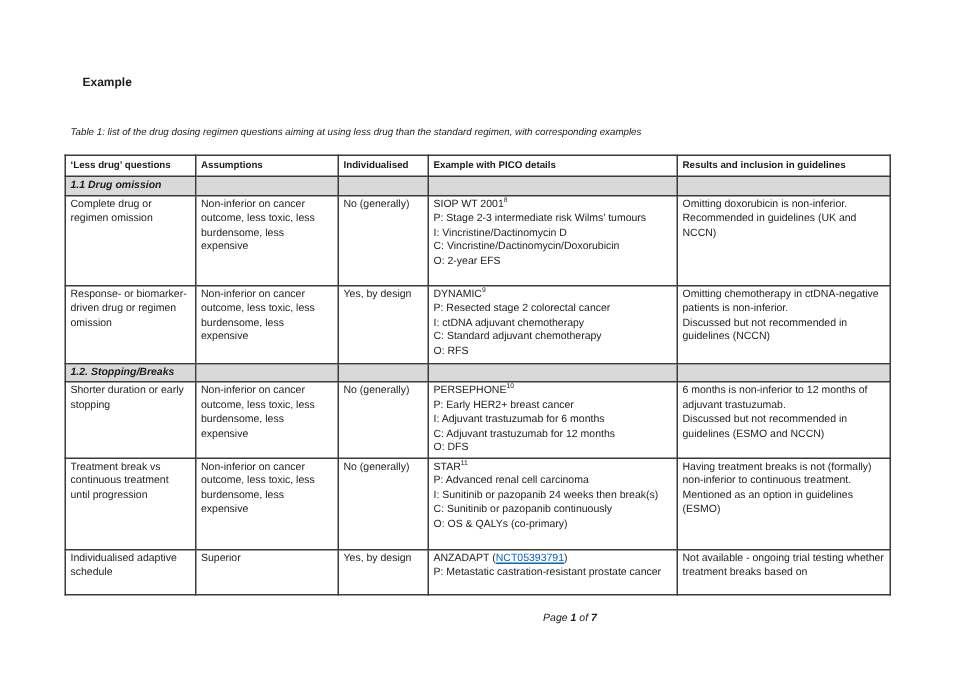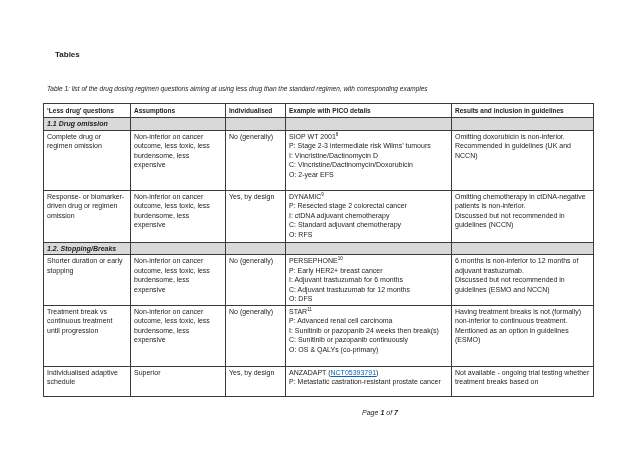--- a/index.html
+++ b/index.html
@@ -32,21 +32,21 @@
   a.link{color:#0563c1;text-decoration:underline;cursor:pointer;}
   .footer{
     position:absolute;left:310px;top:409px;width:140px;text-align:center;
     font-size:7px;font-style:italic;color:#222;
   }
   .footer b{font-weight:bold;}
 </style>
 </head>
 <body>
 
-<div class="heading">Tables</div>
+<div class="heading">Example</div>
 
 <div class="caption">Table 1: list of the drug dosing regimen questions aiming at using less drug than the standard regimen, with corresponding examples</div>
 
 <table class="doc">
   <colgroup>
     <col style="width:87px">
       <col style="width:95px">
       <col style="width:60px">
       <col style="width:166px">
       <col style="width:142px">

